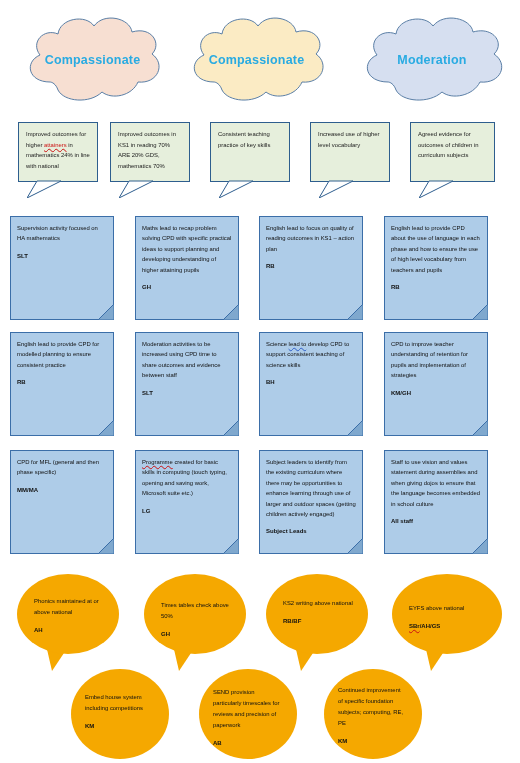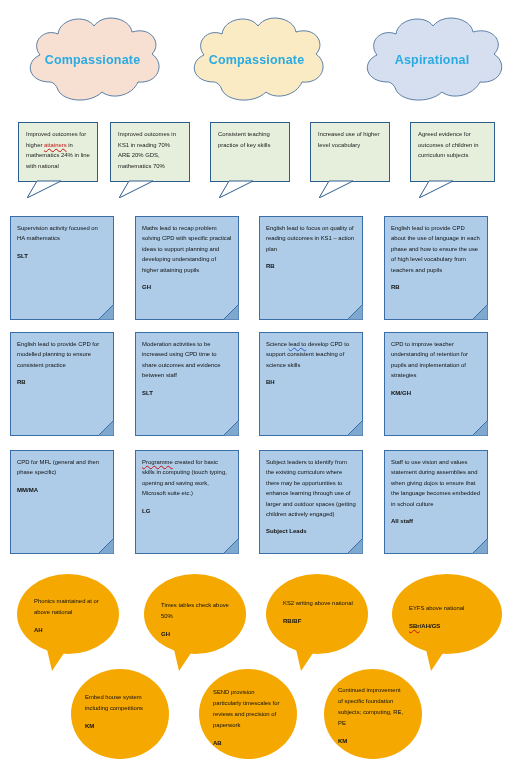--- a/index.html
+++ b/index.html
@@ -117,21 +117,21 @@
     <svg width="145" height="100" viewBox="0 0 145 100" aria-hidden="true">
       <path d="M30 72 C8 72 4 52 20 45 C10 32 24 18 38 24 C40 8 66 4 74 16 C84 2 110 8 112 22 C132 16 142 34 132 44 C146 54 138 74 118 72 C112 86 92 90 82 82 C70 94 44 92 38 80 C36 74 32 72 30 72 Z" fill="#FBEBC4" stroke="#5B7FA6" stroke-width="1"></path>
     </svg>
     <div class="cloud-label" style="top:43px;">Compassionate</div>
   </div>
 
   <div class="cloud" id="cloud2" style="left:356px;top:10px;width:152px;height:100px;">
     <svg width="152" height="100" viewBox="0 0 152 100" aria-hidden="true">
       <path d="M32 72 C9 72 5 52 21 45 C11 32 25 18 40 24 C42 8 69 4 77 16 C88 2 115 8 117 22 C138 16 149 34 138 44 C153 54 145 74 124 72 C117 86 96 90 86 82 C73 94 46 92 40 80 C38 74 34 72 32 72 Z" fill="#D6DFF0" stroke="#5B7FA6" stroke-width="1"></path>
     </svg>
-    <div class="cloud-label" style="top:43px;">Aspirational</div>
+    <div class="cloud-label" style="top:43px;">Moderation</div>
   </div>
 
   <div class="gnote" style="left:18px;top:122px;width:80px;height:60px;">
     <div class="gtxt">
       <span>Improved outcomes for higher </span><span class="sp-red">attainers</span><span> in mathematics 24% in line with national</span>
     </div>
     <svg class="gtail" viewBox="0 0 40 18">
       <path d="M0 18 L34 1 L10 1 Z" fill="#ffffff" stroke="#2E5E8E" stroke-width="1"></path>
     </svg>
   </div>

